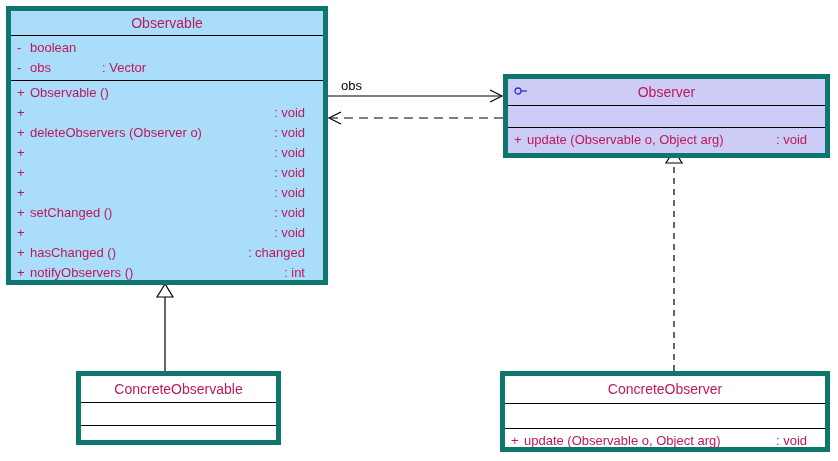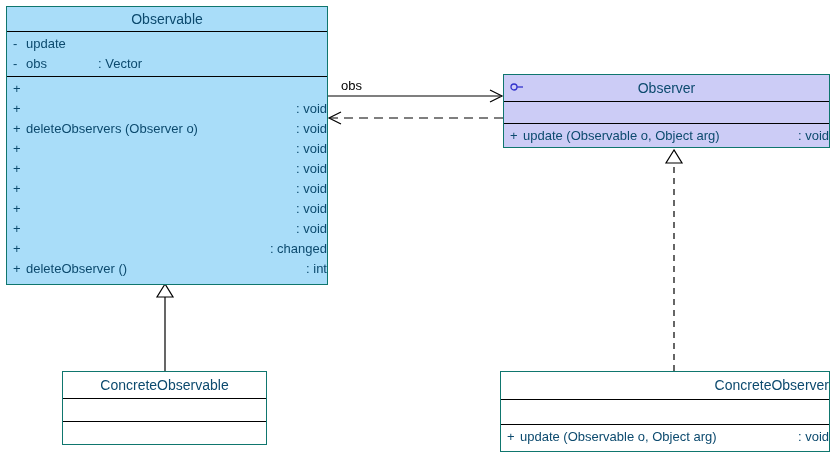--- a/index.html
+++ b/index.html
@@ -15,24 +15,24 @@
     overflow: hidden;
   }
   #canvas {
     position: absolute;
     left: 0; top: 0;
     width: 838px;
     height: 461px;
   }
   .uml-class {
     position: absolute;
-    border: 1px solid #0f766e;
+    border: 5px solid #0f766e;
     box-sizing: border-box;
     font-size: 13px;
-    color: #0c4a6e;
+    color: #be185d;
   }
   .compartment {
     box-sizing: border-box;
     position: relative;
   }
   .compartment + .compartment {
     border-top: 1px solid #000000;
   }
   .class-title {
     text-align: center;
@@ -53,66 +53,66 @@
   .vis {
     width: 13px;
     flex: 0 0 13px;
   }
   .sig {
     flex: 0 0 auto;
   }
   .rettype {
     flex: 0 0 auto;
     margin-left: auto;
-    padding-right: 0;
+    padding-right: 18px;
   }
 
   
   #observable {
     left: 6px; top: 6px;
     width: 322px; height: 279px;
     background: #A9DDF9;
   }
   #observable .class-title { height: 24px; line-height: 24px; }
   #observable .attrs { padding-top: 2px; padding-bottom: 2px; }
   #observable .ops { padding-top: 2px; padding-bottom: 2px; }
 
   
   #observer {
     left: 503px; top: 74px;
-    width: 327px; height: 74px;
+    width: 327px; height: 84px;
     background: #CCCCF6;
   }
   #observer .class-title { height: 26px; line-height: 26px; }
   #observer .empty-compartment { height: 22px; }
   #observer .ops { padding-top: 2px; padding-bottom: 2px; }
 
   
   .iface-icon {
     position: absolute;
     left: 5px; top: 6px;
     width: 16px; height: 12px;
   }
 
   
   #concrete-observable {
-    left: 62px; top: 371px;
+    left: 76px; top: 371px;
     width: 205px; height: 74px;
     background: #FFFFFF;
   }
   #concrete-observable .class-title { height: 26px; line-height: 26px; }
   #concrete-observable .empty-compartment { height: 23px; }
 
   
   #concrete-observer {
     left: 500px; top: 371px;
     width: 330px; height: 81px;
     background: #FFFFFF;
   }
-  #concrete-observer .class-title { height: 27px; line-height: 27px; text-align: right; }
+  #concrete-observer .class-title { height: 27px; line-height: 27px; }
   #concrete-observer .empty-compartment { height: 25px; }
   #concrete-observer .ops { padding-top: 2px; padding-bottom: 2px; }
 
   .edge-label {
     position: absolute;
     font-size: 13px;
     color: #000000;
     white-space: nowrap;
   }
   #label-obs { left: 341px; top: 78px; }
@@ -144,32 +144,33 @@
 </svg>
 
 <div class="edge-label" id="label-obs">obs</div>
 
 <div class="uml-class" id="observable">
   <div class="compartment class-title">Observable</div>
 
   <div class="compartment attrs">
     <div class="feature-row">
       <span class="vis">-</span>
-      <span class="sig" style="width:72px">update</span>
+      <span class="sig" style="width:72px">boolean</span>
     </div>
     <div class="feature-row">
       <span class="vis">-</span>
       <span class="sig" style="width:72px">obs</span>
       <span class="sig">: Vector</span>
     </div>
   </div>
 
   <div class="compartment ops">
     <div class="feature-row">
       <span class="vis">+</span>
+      <span class="sig">Observable ()</span>
       <span class="rettype"></span>
     </div>
     <div class="feature-row">
       <span class="vis">+</span>
       <span class="rettype">: void</span>
     </div>
     <div class="feature-row">
       <span class="vis">+</span>
       <span class="sig">deleteObservers (Observer o)</span>
       <span class="rettype">: void</span>
@@ -181,33 +182,35 @@
     <div class="feature-row">
       <span class="vis">+</span>
       <span class="rettype">: void</span>
     </div>
     <div class="feature-row">
       <span class="vis">+</span>
       <span class="rettype">: void</span>
     </div>
     <div class="feature-row">
       <span class="vis">+</span>
-      <span class="rettype">: void</span>
-    </div>
-    <div class="feature-row">
-      <span class="vis">+</span>
-      <span class="rettype">: void</span>
-    </div>
-    <div class="feature-row">
-      <span class="vis">+</span>
+      <span class="sig">setChanged ()</span>
+      <span class="rettype">: void</span>
+    </div>
+    <div class="feature-row">
+      <span class="vis">+</span>
+      <span class="rettype">: void</span>
+    </div>
+    <div class="feature-row">
+      <span class="vis">+</span>
+      <span class="sig">hasChanged ()</span>
       <span class="rettype">: changed</span>
     </div>
     <div class="feature-row">
       <span class="vis">+</span>
-      <span class="sig">deleteObserver ()</span>
+      <span class="sig">notifyObservers ()</span>
       <span class="rettype">: int</span>
     </div>
   </div>
 </div>
 
 <div class="uml-class" id="observer">
   <div class="compartment class-title">
     <svg class="iface-icon" viewBox="0 0 16 12" xmlns="http://www.w3.org/2000/svg">
       <circle cx="5" cy="6" r="3" fill="none" stroke="#3333CC" stroke-width="1.3"></circle>
       <line x1="8" y1="6" x2="14" y2="6" stroke="#3333CC" stroke-width="1.3"></line>

